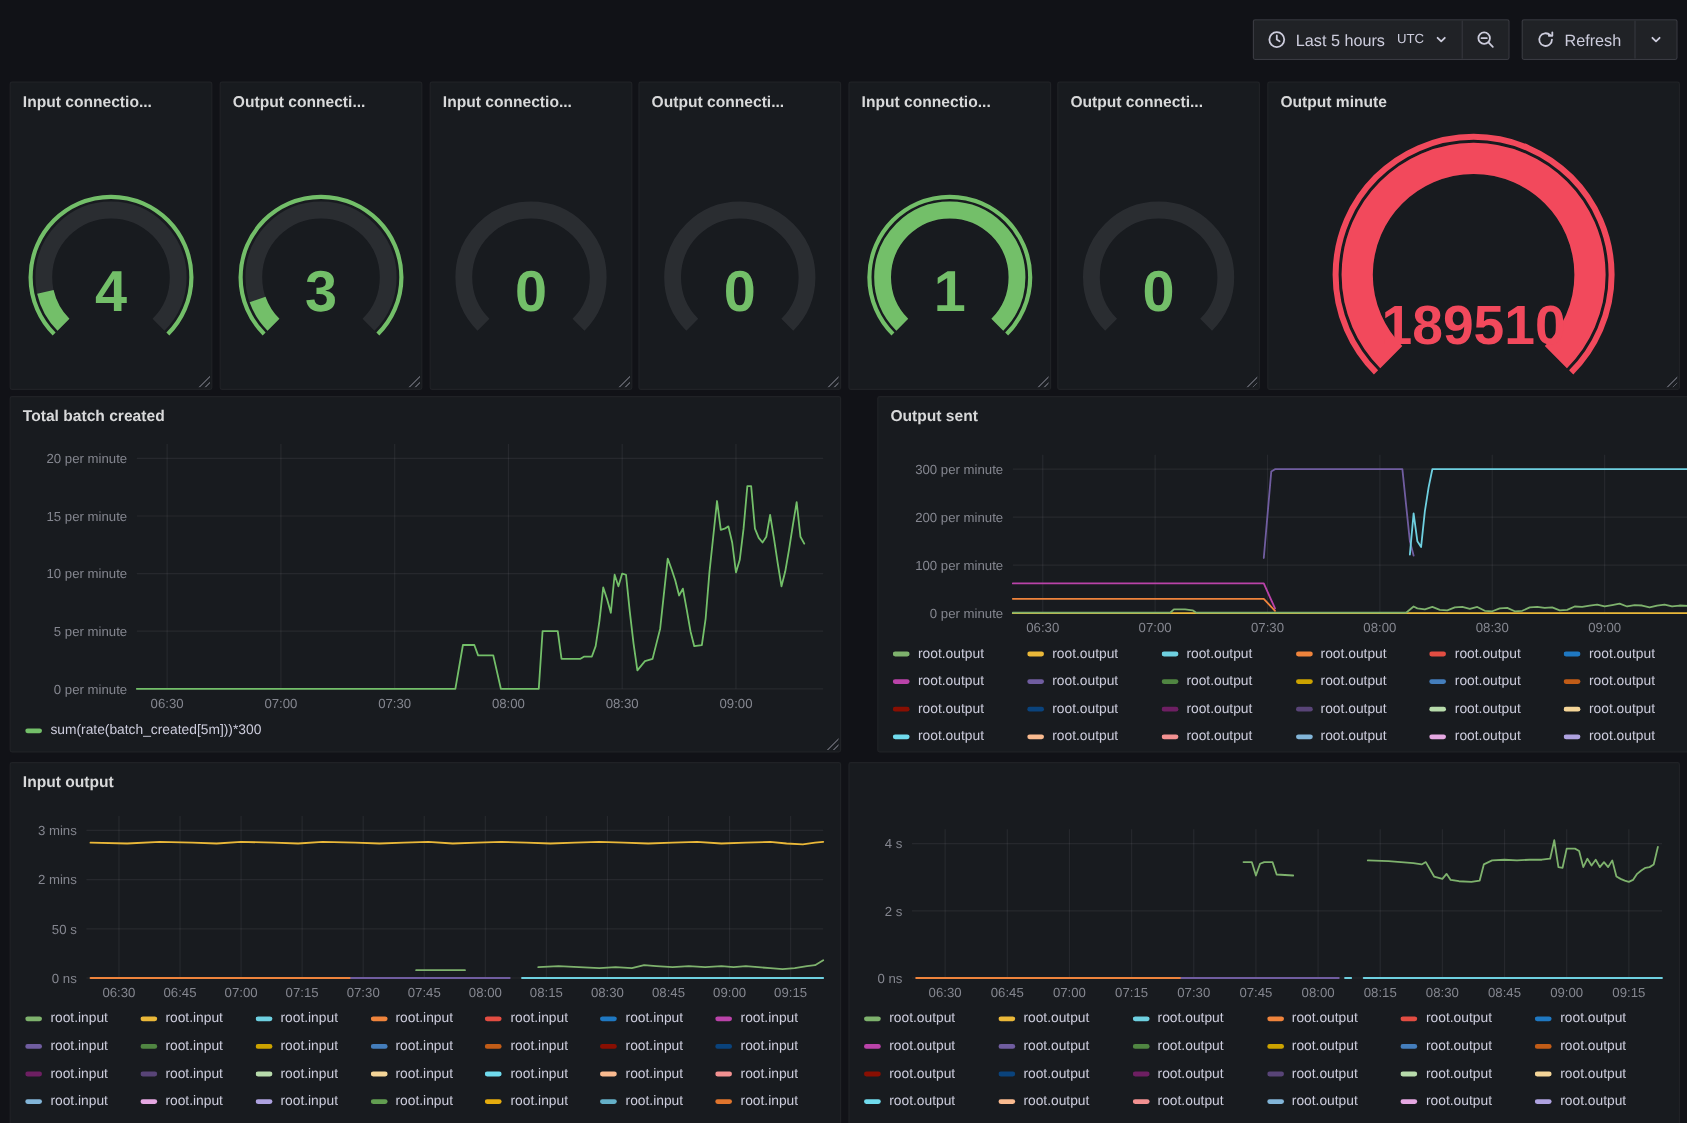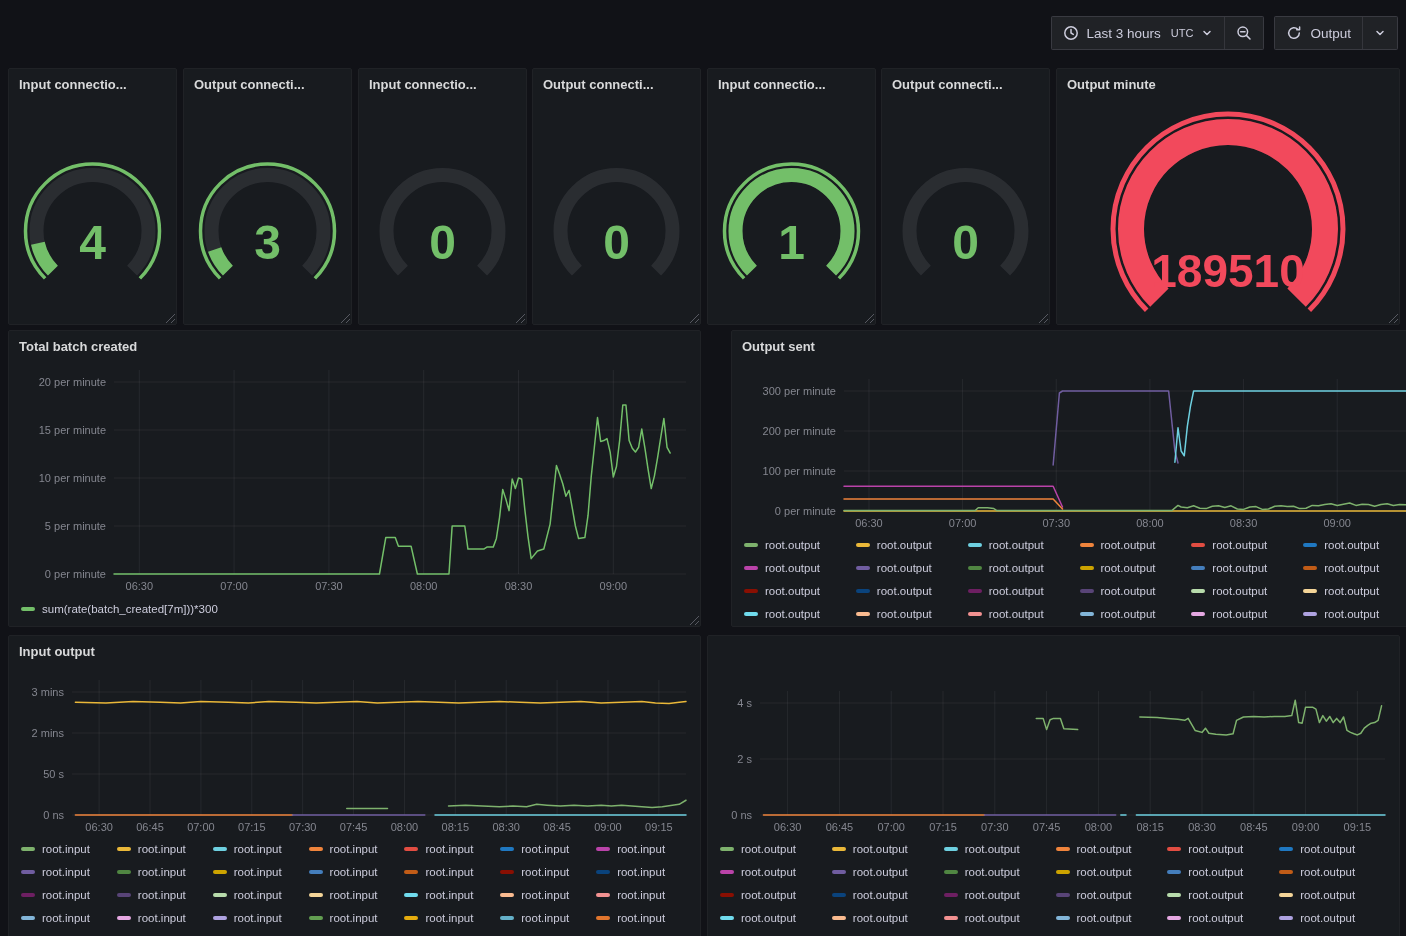--- a/index.html
+++ b/index.html
@@ -37,41 +37,41 @@
 </head>
 <body>
 
 <div class="topbar">
   <div class="btn-group">
     <button class="tbtn">
       <svg width="16" height="16" viewBox="0 0 16 16">
         <circle cx="8" cy="8" r="6.2"></circle>
           <path d="M8 4.6V8l2.3 1.4"></path>
       </svg>
-      <span>Last 3 hours</span>
+      <span>Last 5 hours</span>
       <span class="utc">UTC</span>
       <svg width="12" height="12" viewBox="0 0 12 12">
         <path d="M3 4.5l3 3 3-3"></path>
       </svg>
     </button>
     <button class="tbtn">
       <svg width="16" height="16" viewBox="0 0 16 16">
         <circle cx="6.8" cy="6.8" r="4.8"></circle>
           <path d="M10.4 10.4L14 14"></path>
           <path d="M4.6 6.8h4.4"></path>
       </svg>
     </button>
   </div>
   <div class="btn-group">
     <button class="tbtn">
       <svg width="16" height="16" viewBox="0 0 16 16">
         <path d="M13.3 8a5.3 5.3 0 1 1-1.5-3.7"></path>
           <path d="M13.6 1.9v2.9h-2.9"></path>
       </svg>
-      <span>Output</span>
+      <span>Refresh</span>
     </button>
     <button class="tbtn">
       <svg width="12" height="12" viewBox="0 0 12 12">
         <path d="M3 4.5l3 3 3-3"></path>
       </svg>
     </button>
   </div>
 </div>
 
 <div class="panel" style="left:8px;top:68px;width:167px;height:255px">
@@ -163,21 +163,21 @@
         <text x="406.7016574585635" y="229" text-anchor="middle" class="tick-label">08:00</text>
         <line x1="501.50828729281767" x2="501.50828729281767" y1="9" y2="213" stroke="rgba(204,204,220,0.08)"></line>
         <text x="501.50828729281767" y="229" text-anchor="middle" class="tick-label">08:30</text>
         <line x1="596.3149171270718" x2="596.3149171270718" y1="9" y2="213" stroke="rgba(204,204,220,0.08)"></line>
         <text x="596.3149171270718" y="229" text-anchor="middle" class="tick-label">09:00</text>
         <polyline points="97,213 362.4585635359116,213 368.7790055248619,176.51999999999998 378.2596685082873,176.51999999999998 381.41988950276243,185.16 394.060773480663,185.16 400.38121546961327,213 431.9834254143646,213 435.1436464088398,165 447.7845303867403,165 450.94475138121544,188.04 466.7458563535912,188.04 469.9060773480663,186.12 476.22651933701655,186.12 479.3867403314917,177.48000000000002 482.5469613259669,156.35999999999999 485.70718232044203,128.51999999999998 488.86740331491717,138.12 492.02762430939225,149.64000000000001 495.1878453038674,117.96 498.34806629834253,127.56 501.50828729281767,117 504.6685082872928,117.96 507.828729281768,148.68 510.98895027624314,175.56 514.1491712707182,197.64 520.4696132596684,189.96 526.7900552486187,188.04 533.110497237569,163.07999999999998 539.4309392265193,104.52 542.5911602209944,113.16 545.7513812154696,122.75999999999999 548.9116022099447,135.24 552.0718232044198,129.48000000000002 555.232044198895,146.76 558.3922651933701,165 561.5524861878453,177.48000000000002 567.8729281767955,176.51999999999998 571.0331491712707,154.44 574.1933701657458,116.04 577.353591160221,86.28 580.5138121546961,56.519999999999996 583.6740331491712,80.52 586.8342541436464,79.56 589.9944751381215,77.64 593.1546961325967,91.08000000000001 596.3149171270718,116.04 599.4751381215469,105.48 602.6353591160221,79.56 605.7955801104972,44.03999999999999 608.9558011049724,44.03999999999999 612.1160220994475,79.56 615.2762430939226,87.24000000000001 618.4364640883978,91.08000000000001 621.5966850828729,86.28 624.756906077348,68.04 627.9171270718232,87.24000000000001 631.0773480662983,108.36 634.2375690607735,127.56 637.3977900552486,115.08000000000001 640.5580110497237,96.84 643.7182320441989,76.68 646.878453038674,57.480000000000004 650.0386740331492,86.28 653.1988950276243,92.04" fill="none" stroke="#73BF69" stroke-width="1.5" stroke-linejoin="round" stroke-linecap="round"></polyline>
       </svg>
       <div class="legend" style="grid-template-columns: repeat(1, 1fr);">
         <div class="legend-item" style="height: 26px;">
           <span class="dash" style="background: rgb(115, 191, 105);"></span>
-          <span>sum(rate(batch_created[7m]))*300</span>
+          <span>sum(rate(batch_created[5m]))*300</span>
         </div>
       </div>
     </div>
   <div class="resize-corner"></div>
 </div>
 <div class="panel" style="left:731px;top:330px;width:691px;height:295px">
   <div class="panel-title">Output sent</div>
   <div class="chart-area">
       <svg width="675" height="172" class="plot">
         <line x1="104" x2="669" y1="150" y2="150" stroke="rgba(204,204,220,0.08)"></line>

